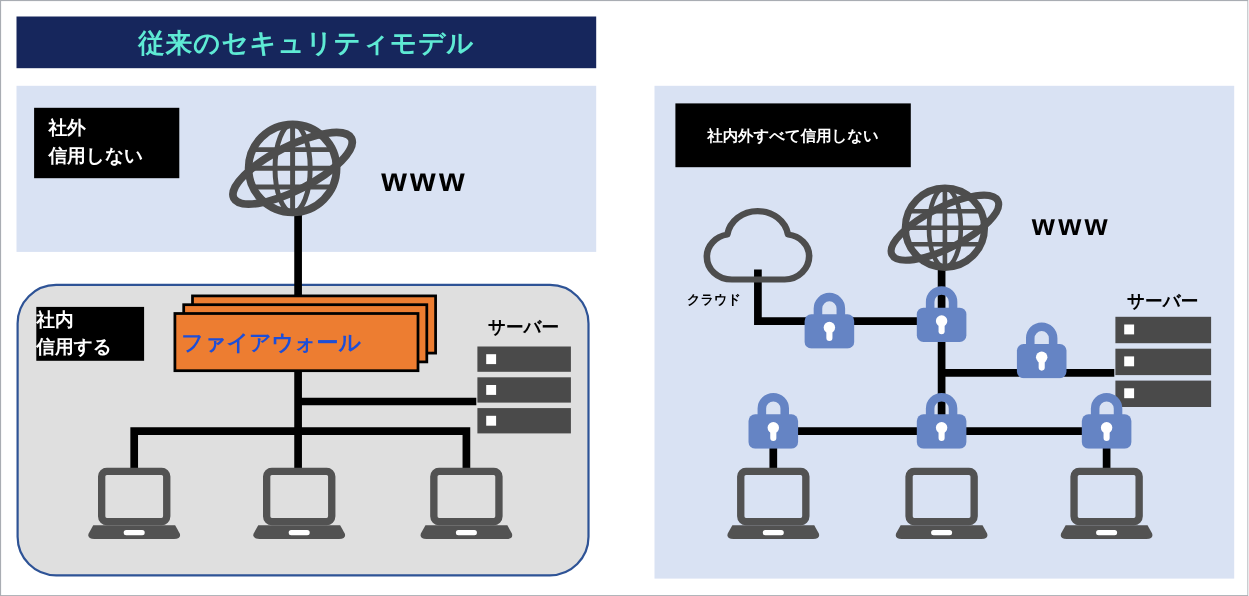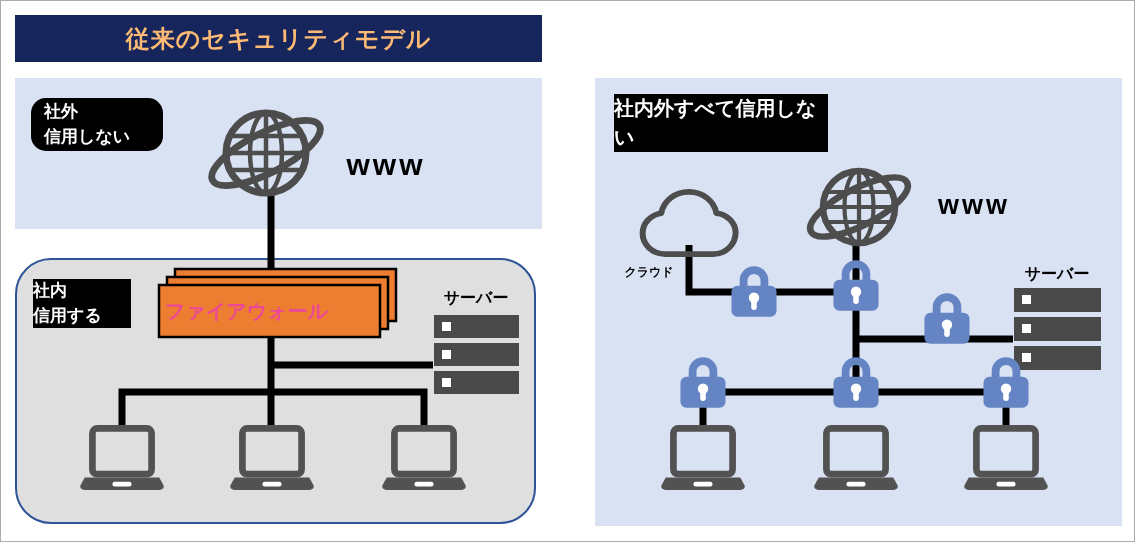--- a/index.html
+++ b/index.html
@@ -4,51 +4,51 @@
 <style>
   html,body { margin:0; padding:0; background:#fff; }
   * { box-sizing:border-box; }
   .canvas {
     position:relative; width:1135px; height:542px;
     background:#ffffff; border:1px solid #a9adb3; overflow:hidden;
     font-family:"Liberation Sans","DejaVu Sans",sans-serif;
   }
   .abs { position:absolute; }
   .header {
-    top:14px; height:47px; background:#16265c; color:#fdba74;
+    top:14px; height:47px; background:#16265c; color:#5eead4;
     display:flex; align-items:center; justify-content:center;
     font-size:24px; font-weight:bold; letter-spacing:1px; z-index:3;
   }
   .header.left  { left:14px;  width:527px; }
   .header.right { left:594px; width:527px; }
   .zone-blue { background:#d9e2f3; z-index:0; }
   .zone-left-blue  { left:14px;  top:77px;  width:527px; height:151px; }
   .zone-right-blue { left:594px; top:77px;  width:527px; height:448px; }
   .zone-gray {
     left:14px; top:257px; width:521px; height:266px;
     background:#dfdfdf; border:2px solid #2e5396; border-radius:36px; z-index:0;
   }
   .blabel {
     background:#000; color:#fff; font-weight:bold; z-index:4;
     display:flex; flex-direction:column; justify-content:center;
     white-space:pre-line; line-height:1.45;
   }
-  .label-outside { left:30px;  top:97px;  width:132px; height:53px; font-size:17px; padding-left:13px;border-radius:15px; }
+  .label-outside { left:30px;  top:97px;  width:132px; height:64px; font-size:17px; padding-left:13px; }
   .label-inside  { left:32px;  top:278px; width:98px;  height:49px; font-size:17px; padding-left:0; }
-  .label-trust   { left:613px; top:93px;  width:214px; height:58px; font-size:20px; align-items:center; }
+  .label-trust   { left:613px; top:93px;  width:214px; height:58px; font-size:14px; align-items:center; }
   .txt { z-index:4; color:#000000; font-weight:bold; text-align:center; }
   .www-left  { left:330px; top:147px; width:110px; font-size:30px; letter-spacing:3px; }
   .www-right { left:923px; top:189px; width:100px; font-size:27px; letter-spacing:3px; }
   .server-label-left  { left:425px;  top:287px; width:100px; font-size:16px; }
   .server-label-right { left:1006px; top:263px; width:100px; font-size:16px; }
   .cloud-label { left:607px; top:263px; width:82px; font-size:12px; }
   .firewall-label {
     left:158px; top:284px; width:175px; height:52px; z-index:4;
     display:flex; align-items:center; justify-content:center;
-    color:#ec4899; font-size:20px; font-weight:bold;
+    color:#1d4ed8; font-size:20px; font-weight:bold;
   }
   svg.layer { position:absolute; left:0; top:0; z-index:2; }
 </style>
 </head>
 <body>
 
 <div class="canvas">
 
   <div class="abs header left">従来のセキュリティモデル</div>
 

